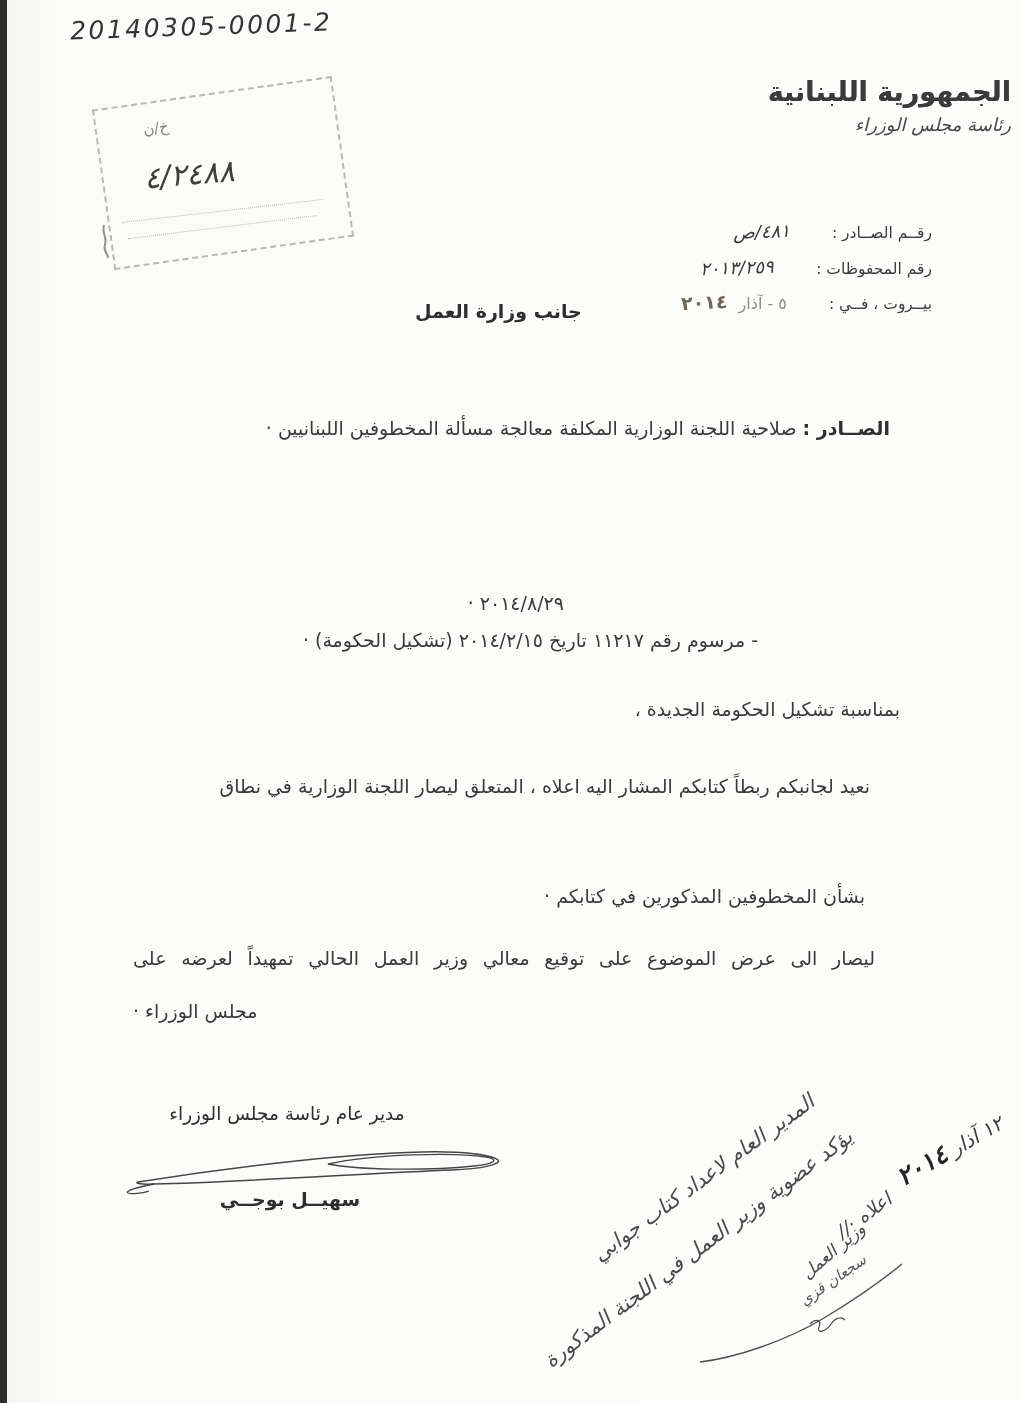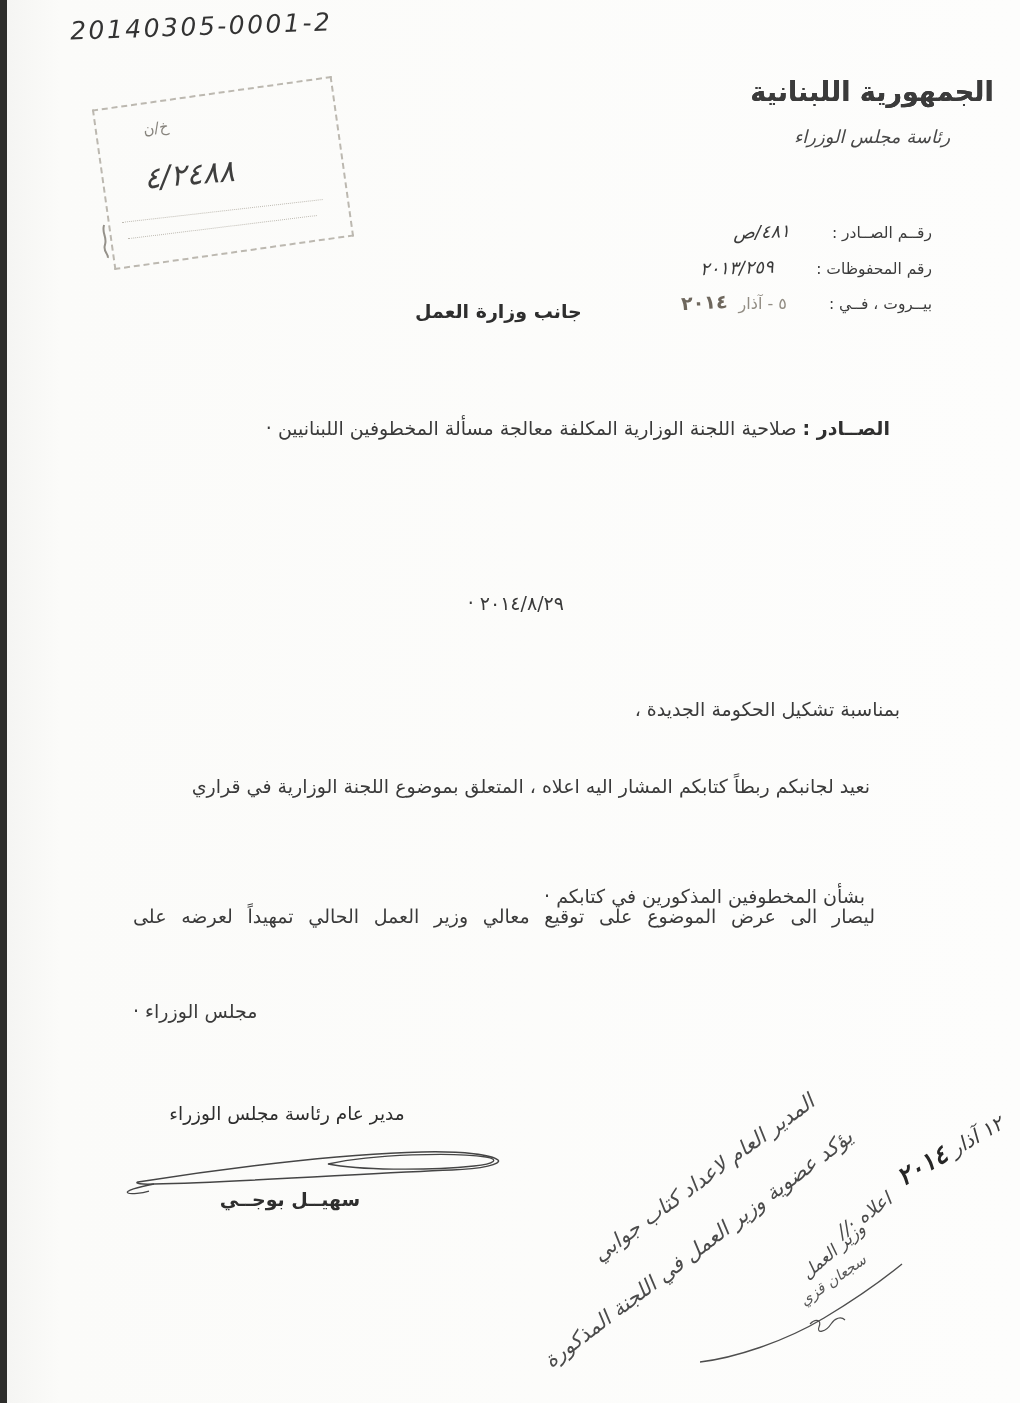--- a/index.html
+++ b/index.html
@@ -27,24 +27,24 @@
   
   #stamp{left:102px;top:92px;width:238px;height:158px;
     border:2px dashed #b7b3aa;transform:rotate(-8deg);opacity:.92;}
   #stamp-code{left:46px;top:16px;font-size:15px;color:#7e7a73;}
   #stamp-number{left:40px;top:58px;font-size:30px;letter-spacing:4px;
     transform:rotate(3deg);color:#2e2e2e;font-style:italic;}
   .stamp-line{position:absolute;border-top:1.6px dotted #b9b5ac;}
   #stamp-l1{left:12px;top:116px;width:202px;transform:rotate(1.5deg);}
   #stamp-l2{left:16px;top:132px;width:190px;transform:rotate(1deg);}
   
-  #letterhead{left:733px;top:76px;width:278px;text-align:center;}
+  #letterhead{left:733px;top:76px;width:278px;text-align:right;}
   #letterhead .country{font-size:27px;font-weight:bold;color:#3b3b3b;
     text-shadow:0 0 .6px #3b3b3b;white-space:nowrap;}
-  #letterhead .office{font-size:18px;color:#474747;margin-top:19px;
+  #letterhead .office{font-size:18px;color:#474747;margin-top:7px;
     font-style:italic;white-space:nowrap;}
   
   .meta-row{position:absolute;right:88px;display:flex;direction:rtl;
     align-items:baseline;column-gap:42px;white-space:nowrap;}
   .meta-label{font-size:15.5px;color:#3c3c3c;margin-top:36px;}
   .meta-value{font-style:italic;font-size:18px;color:#3a3a3a;transform:rotate(-2deg);}
   #row-out{top:188px;}
   #row-arch{top:224px;}
   #row-date{top:259px;}
   #date-value{font-style:normal;transform:none;color:#918c83;font-size:16px;
@@ -58,21 +58,21 @@
   #subject{top:417px;right:130px;}
   #ref1{top:496px;right:130px;}
   #ref2{top:546px;right:262px;}
   #ref3{top:592px;right:456px;}
   #ref4{top:629px;right:262px;}
   
   #opening{top:698px;right:120px;margin-left:37px;}
   #p1l1{top:775px;right:150px;}
   #p1l2{top:830px;right:115px;width:790px;}
   #p1l3{top:885px;right:155px;}
-  #p2l1{top:905px;right:145px;width:742px;font-family:Liberation Serif, serif;}
+  #p2l1{top:947px;right:145px;width:742px;}
   #p2l2{top:1000px;left:133px;}
   
   #sig-title{left:148px;top:1103px;width:278px;text-align:center;
     font-weight:normal;font-size:18.5px;color:#2e2e2e;}
   #sig-swoosh{left:122px;top:1142px;}
   #sig-name{left:190px;top:1188px;width:200px;text-align:center;
     font-weight:bold;font-size:19px;color:#2e2e2e;}
   
   .ann{position:absolute;font-style:italic;color:#4b4b4b;white-space:nowrap;
     direction:rtl;}
@@ -132,23 +132,24 @@
   </div>
 
   <div id="addressee" class="abs rtl">جانب وزارة العمل</div>
 
   <div id="subject" class="abs rtl typed">
     <span class="bold">الصــادر :</span>
     <span>صلاحية اللجنة الوزارية المكلفة معالجة مسألة المخطوفين اللبنانيين ·</span>
   </div>
 
   <div id="ref3" class="abs rtl typed">٢٠١٤/٨/٢٩ ·</div>
+  <div id="ref4" class="abs rtl typed">- مرسوم رقم ١١٢١٧ تاريخ ٢٠١٤/٢/١٥ (تشكيل الحكومة) ·</div>
 
   <div id="opening" class="abs rtl typed">بمناسبة تشكيل الحكومة الجديدة ،</div>
-  <div id="p1l1" class="abs rtl typed">نعيد لجانبكم ربطاً كتابكم المشار اليه اعلاه ، المتعلق بموضوع اللجنة الوزارية في قراري</div>
+  <div id="p1l1" class="abs rtl typed">نعيد لجانبكم ربطاً كتابكم المشار اليه اعلاه ، المتعلق ليصار اللجنة الوزارية في نطاق</div>
   <div id="p1l3" class="abs rtl typed">بشأن المخطوفين المذكورين في كتابكم ·</div>
   <div id="p2l1" class="abs rtl typed jl">ليصار الى عرض الموضوع على توقيع معالي وزير العمل الحالي تمهيداً لعرضه على</div>
   <div id="p2l2" class="abs rtl typed">مجلس الوزراء ·</div>
 
   <div id="sig-title" class="abs rtl">مدير عام رئاسة مجلس الوزراء</div>
   <svg id="sig-swoosh" class="abs" width="388" height="58" viewBox="0 0 388 58">
     <path d="M16 40 C 92 28, 212 12, 300 10 C 342 9, 370 13, 376 18 C 380 22, 360 27, 330 28 C 250 31, 120 40, 32 42 C 20 42.5, 12 41.5, 16 40 Z" fill="none" stroke="#454545" stroke-width="1.5"></path>
     <path d="M206 22 C 252 12, 332 10, 364 15 C 377 17, 374 22, 352 24 C 302 29, 236 28, 206 22 Z" fill="none" stroke="#454545" stroke-width="1.3"></path>
     <path d="M32 42 C 16 45, 2 49, 6 51 C 9 52.6, 20 51, 27 49" fill="none" stroke="#454545" stroke-width="1.3"></path>
   </svg>

